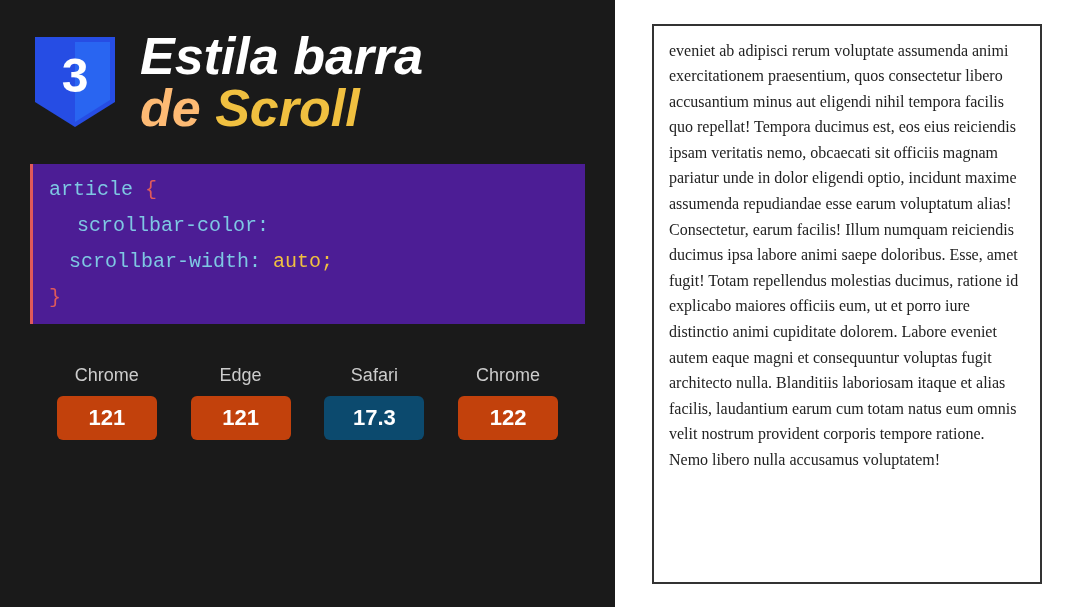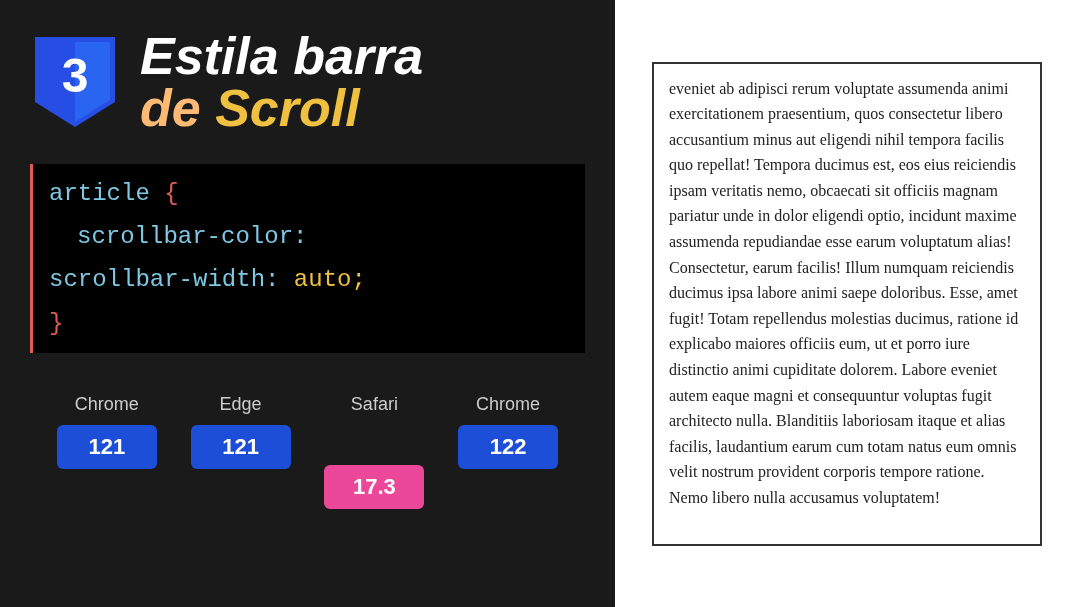--- a/index.html
+++ b/index.html
@@ -61,45 +61,46 @@
       line-height: 1;
       font-family: Arial Black, Arial, sans-serif;
     }
 
     .title-line2 span {
       color: #f0c040;
     }
 
     
     .code-block {
-      background: #000000;
+      background: #4c1d95;
       border-left: 3px solid #e05a5a;
       padding: 8px 16px;
       margin-bottom: 20px;
       font-family: 'Courier New', Courier, monospace;
-      font-size: 24px;
+      font-size: 20px;
       line-height: 1.8;
       width: 100%;
     }
 
     .code-selector {
       color: #7ec8e3;
     }
 
     .code-brace-open {
       color: #e05a5a;
     }
 
     .code-property {
       color: #7ec8e3;
       margin-left: 28px;
     }
 
     .code-property2 {
       color: #7ec8e3;
+      margin-left: 20px;
     }
 
     .code-value {
       color: #f0c040;
     }
 
     .code-brace-close {
       color: #e05a5a;
     }
 
@@ -134,37 +135,37 @@
       height: 44px;
       border-radius: 6px;
       display: flex;
       align-items: center;
       justify-content: center;
       font-size: 22px;
       font-weight: bold;
       color: #ffffff;
     }
 
-    .badge-green { background: #1d4ed8; text-align: right; }
-    .badge-red { background: #ec4899; margin-top: 40px; }
+    .badge-green { background: #c2410c; text-align: right; }
+    .badge-red { background: #0c4a6e; }
 
     
     .right-panel {
       width: 464px;
       height: 607px;
       background: #ffffff;
       display: flex;
       align-items: center;
       justify-content: center;
       padding: 20px;
     }
 
     .scroll-box {
       width: 390px;
-      height: 484px;
+      height: 560px;
       border: 2px solid #333;
       overflow-y: scroll;
       padding: 12px 15px;
       font-size: 16px;
       line-height: 1.6;
       color: #222;
       font-family: Georgia, serif;
     }
 
     .scroll-box::-webkit-scrollbar {

